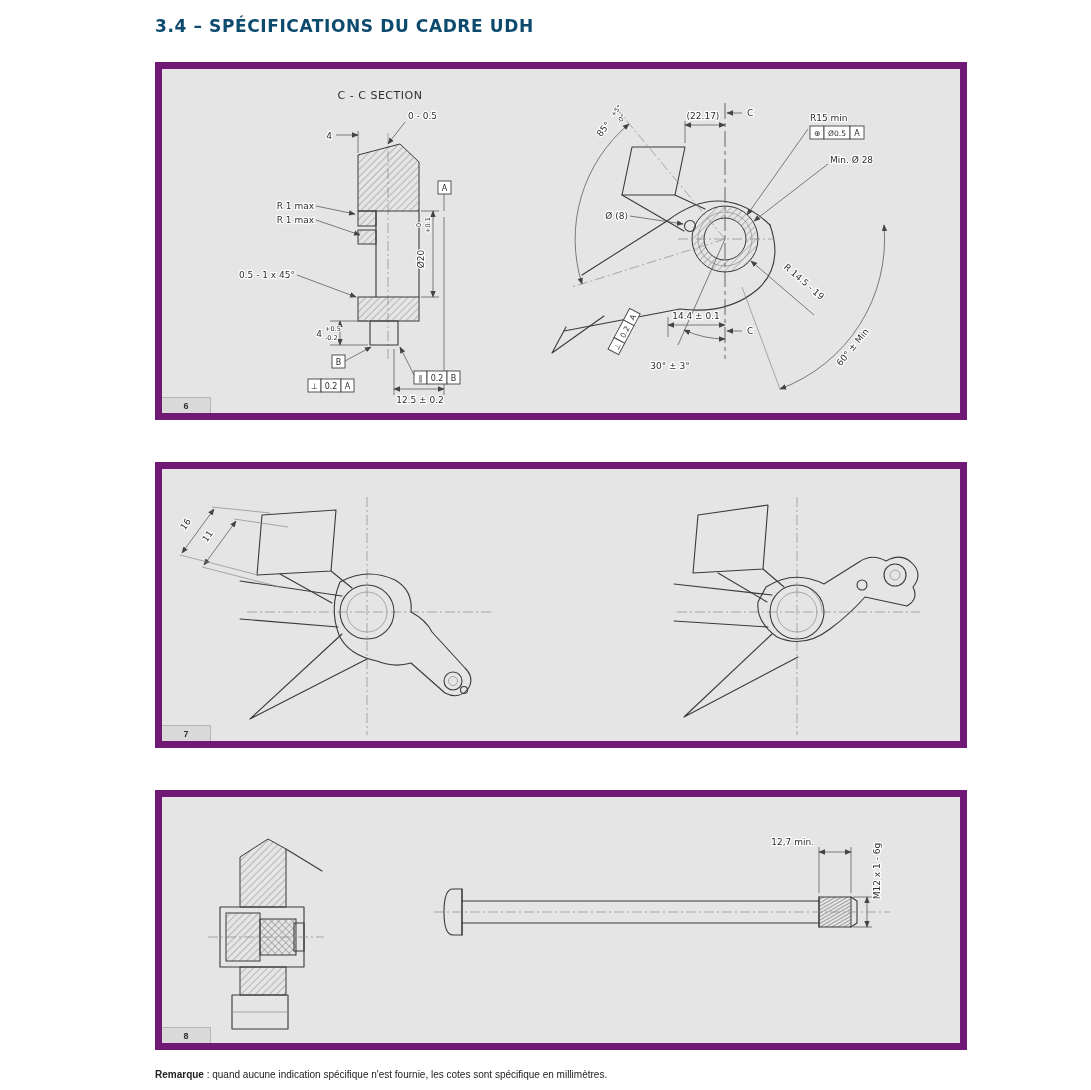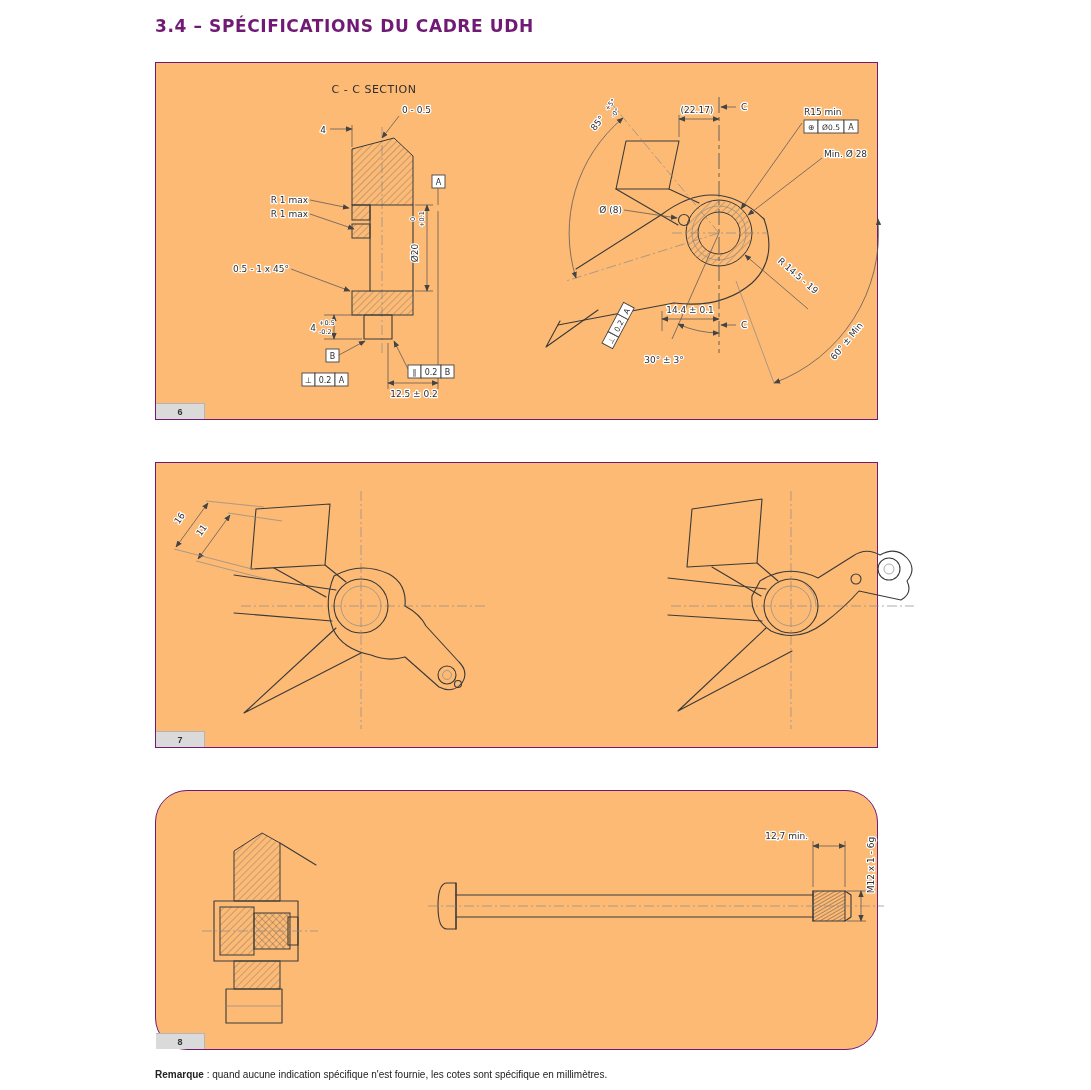--- a/index.html
+++ b/index.html
@@ -5,29 +5,29 @@
   * { margin:0; padding:0; box-sizing:border-box; }
   html,body { background:#ffffff; }
   body {
     width:1091px; height:1090px; position:relative;
     font-family:"Liberation Sans", sans-serif;
   }
   .title {
     position:absolute; left:155px; top:16px;
     font-family:"DejaVu Sans", sans-serif;
     font-size:17px; font-weight:bold; letter-spacing:.6px;
-    color:#701a75;
+    color:#0c4a6e;
   }
   .panel {
-    position:absolute; left:155px; width:723px;
-    border:1px solid #701a75; background:#fdba74;
+    position:absolute; left:155px; width:812px;
+    border:7px solid #701a75; background:#e5e5e5;
   }
   .p6 { top:62px;  height:358px; }
   .p7 { top:462px; height:286px; }
-  .p8 { top:790px; height:260px;border-radius:32px; }
+  .p8 { top:790px; height:260px; }
   .tab {
     position:absolute; left:0; bottom:0; width:49px; height:16px;
     background:#dadada; border-top:1px solid #b5b5b5; border-right:1px solid #b5b5b5;
     display:flex; align-items:center; justify-content:center;
     font-size:9px; font-weight:bold; color:#333;
   }
   .footnote {
     position:absolute; left:155px; top:1069px; width:792px;
     font-size:10px; color:#222;
   }

